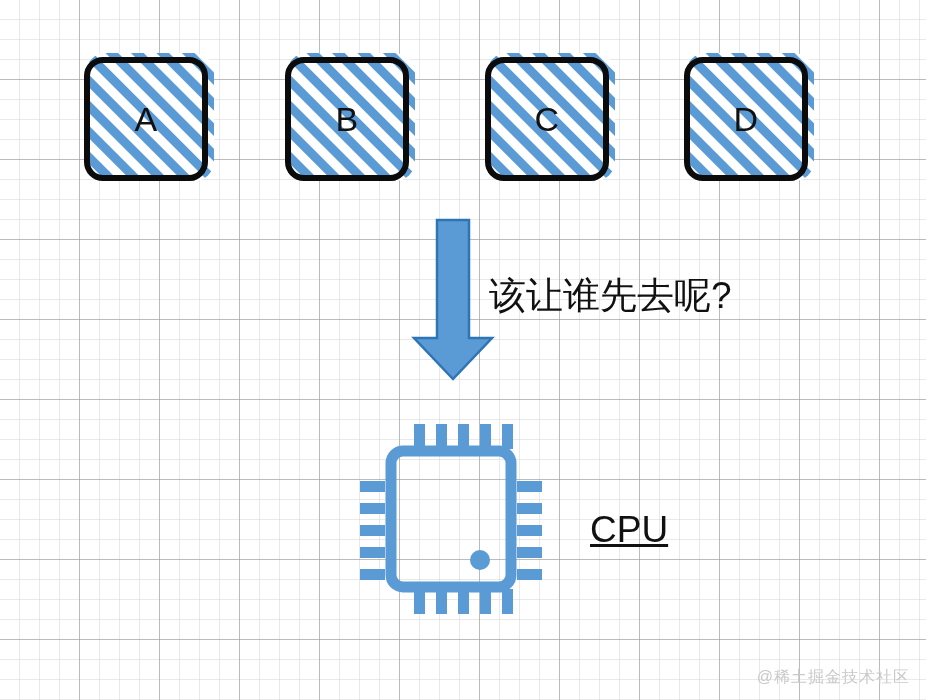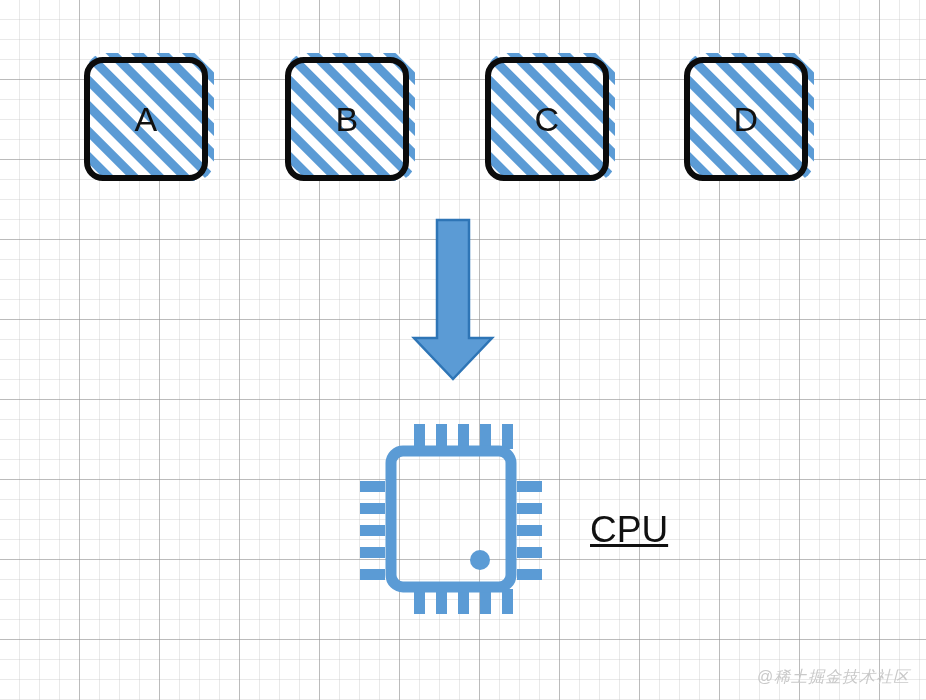--- a/index.html
+++ b/index.html
@@ -111,21 +111,20 @@
 
   
   #watermark {
     position: absolute;
     right: 16px;
     bottom: 12px;
     font-size: 16px;
     color: #c9c9c9;
     letter-spacing: 1px;
     white-space: nowrap;
-    font-style: italic;
   }
 </style>
 </head>
 <body>
 
 <div id="canvas">
 
   <div class="task-box" id="task-box-0" style="left: 84px;">
     <svg class="task-hatch" viewBox="0 0 124 124">
       <defs>
@@ -179,20 +178,21 @@
       <rect x="2" y="-4" width="128" height="128" rx="20" ry="20" fill="url(#hatch-d)"></rect>
     </svg>
     <div class="task-frame"></div>
     <div class="task-letter">D</div>
   </div>
 
   <svg id="flow-arrow" viewBox="0 0 86 164">
     <polygon points="27,2 59,2 59,120 82,120 43,161 4,120 27,120" fill="#5B9BD5" stroke="#2E75B6" stroke-width="2.5" stroke-linejoin="miter"></polygon>
   </svg>
 
+  <div id="question-text">该让谁先去呢?</div>
 
   <svg id="cpu-icon" viewBox="0 0 186 190">
     <g fill="#5B9BD5">
 
       <rect x="56" y="0" width="11" height="25"></rect>
       <rect x="78" y="0" width="11" height="25"></rect>
       <rect x="100" y="0" width="11" height="25"></rect>
       <rect x="122" y="0" width="11" height="25"></rect>
       <rect x="144" y="0" width="11" height="25"></rect>
 

